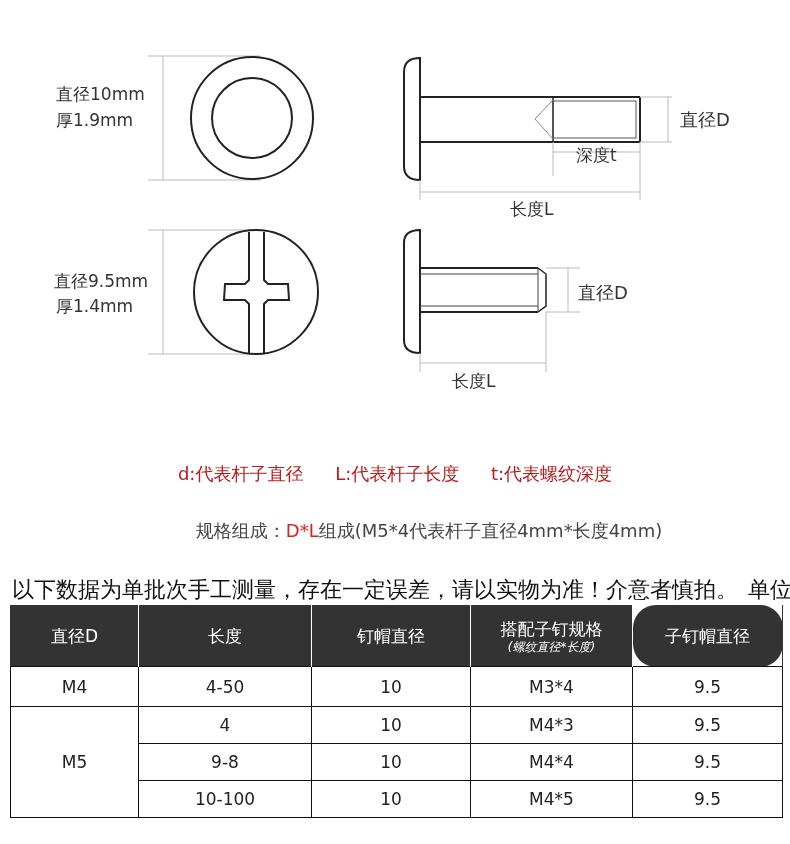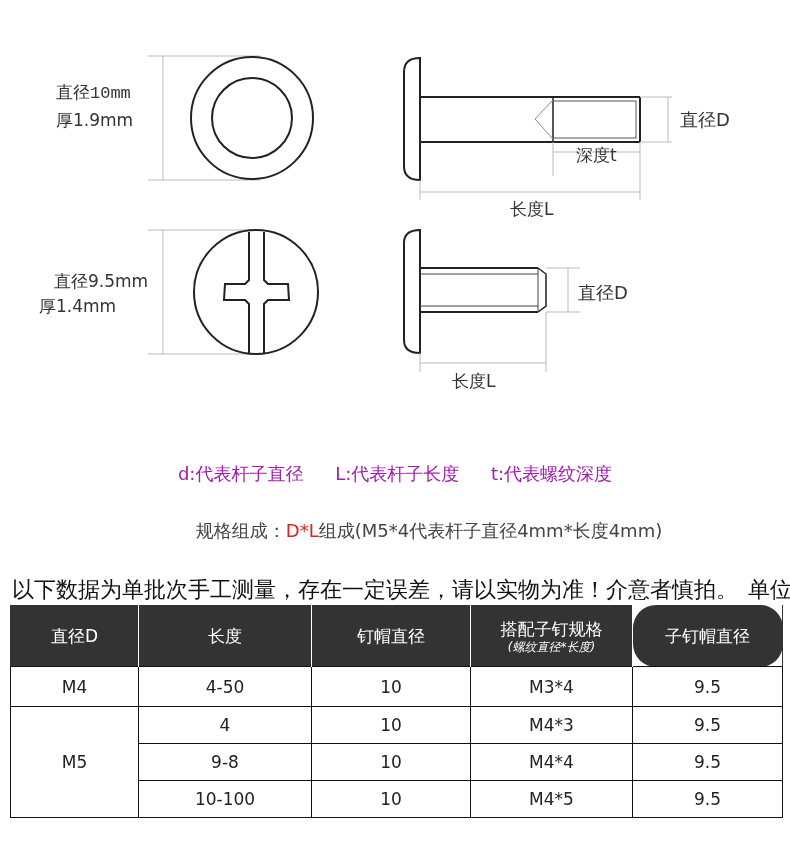--- a/index.html
+++ b/index.html
@@ -2,21 +2,21 @@
 <html><head>
 <meta charset="utf-8">
 <style>
   html, body { margin: 0; padding: 0; background: #ffffff; }
   body { width: 790px; height: 844px; position: relative; overflow: hidden;
          font-family: "DejaVu Sans", "Liberation Sans", sans-serif; color: #222; }
   .abs { position: absolute; }
   .lbl { font-size: 17px; color: #333; line-height: 24px; white-space: nowrap; }
   svg.dia { position: absolute; left: 0; top: 0; }
   .legend { position: absolute; top: 462px; left: 0; width: 790px; text-align: center;
-            font-size: 18px; color: #a21caf; white-space: nowrap; }
+            font-size: 18px; color: #b91c1c; white-space: nowrap; }
   .legend span { margin: 0 13px; }
   .spec { position: absolute; top: 519px; left: 0; width: 790px; text-align: center;
           font-size: 18px; color: #444; white-space: nowrap; padding-left: 34px; }
   .spec .red { color: #e02020; }
   .note { position: absolute; top: 575px; left: 12px; font-size: 22px; color: #111; white-space: nowrap; }
   .note .unit { margin-left: 10px; }
   table.spec-table { position: absolute; left: 10px; top: 605px; width: 772px;
           border-collapse: collapse; table-layout: fixed; font-size: 17px; }
   table.spec-table th { background: #333333; color: #fff; font-weight: normal; height: 61px;
           border-left: 1px solid #ffffff; border-right: 1px solid #ffffff; padding: 0; text-align: center; }
@@ -77,28 +77,28 @@
     <line x1="538" y1="268" x2="538" y2="312" stroke="#444" stroke-width="1"></line>
     <line x1="546" y1="268" x2="580" y2="268" stroke="#bbb" stroke-width="1"></line>
     <line x1="546" y1="312" x2="580" y2="312" stroke="#bbb" stroke-width="1"></line>
     <line x1="568" y1="268" x2="568" y2="312" stroke="#bbb" stroke-width="1"></line>
     <line x1="546" y1="312" x2="546" y2="372" stroke="#bbb" stroke-width="1"></line>
     <line x1="420" y1="353" x2="420" y2="372" stroke="#bbb" stroke-width="1"></line>
     <line x1="420" y1="363" x2="546" y2="363" stroke="#bbb" stroke-width="1"></line>
   </g>
 </svg>
 
-<div class="abs lbl" style="left:56px; top:82px;font-family:Liberation Mono, monospace;">直径10mm</div>
+<div class="abs lbl" style="left:56px; top:82px;">直径10mm</div>
 <div class="abs lbl" style="left:56px; top:108px;">厚1.9mm</div>
 <div class="abs lbl" style="left:680px; top:108px; font-size:18px;">直径D</div>
 <div class="abs lbl" style="left:576px; top:143px;">深度t</div>
 <div class="abs lbl" style="left:510px; top:197px;">长度L</div>
 
 <div class="abs lbl" style="left:54px; top:269px;">直径9.5mm</div>
-<div class="abs lbl" style="left:39px; top:294px;">厚1.4mm</div>
+<div class="abs lbl" style="left:56px; top:294px;">厚1.4mm</div>
 <div class="abs lbl" style="left:578px; top:281px; font-size:18px;">直径D</div>
 <div class="abs lbl" style="left:452px; top:369px;">长度L</div>
 
 <div class="legend">
   <span>d:代表杆子直径</span>
   <span>L:代表杆子长度</span>
   <span>t:代表螺纹深度</span>
 </div>
 
 <div class="spec">

